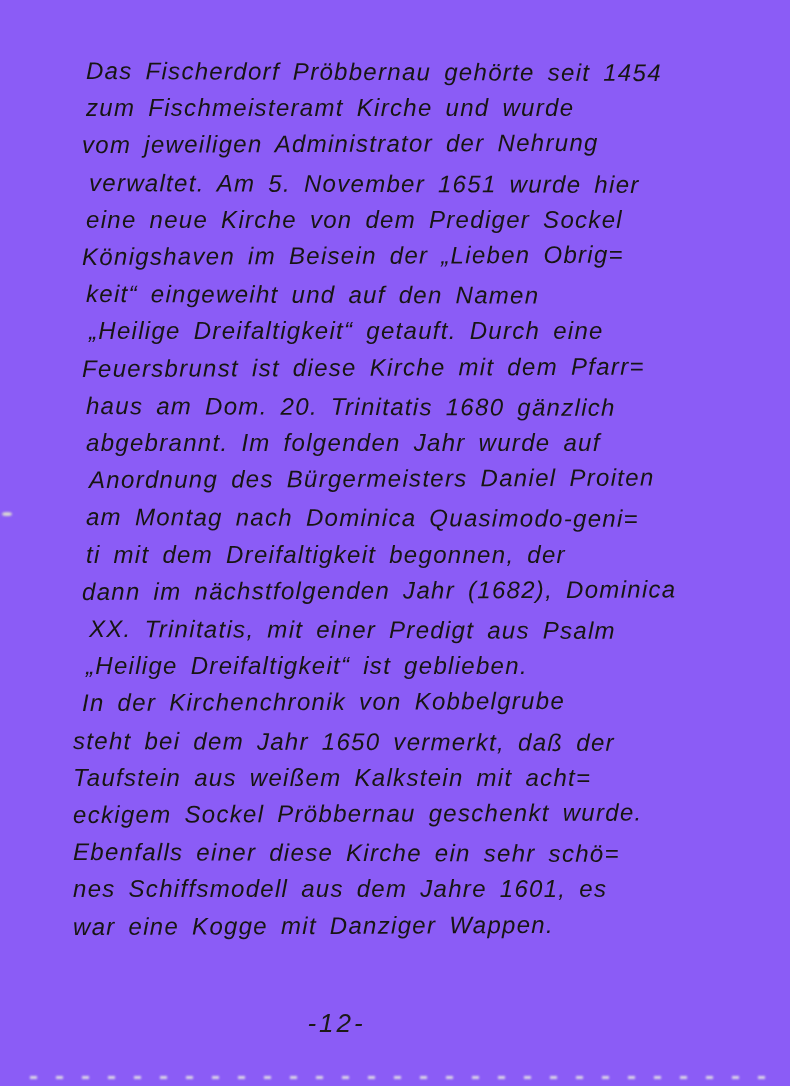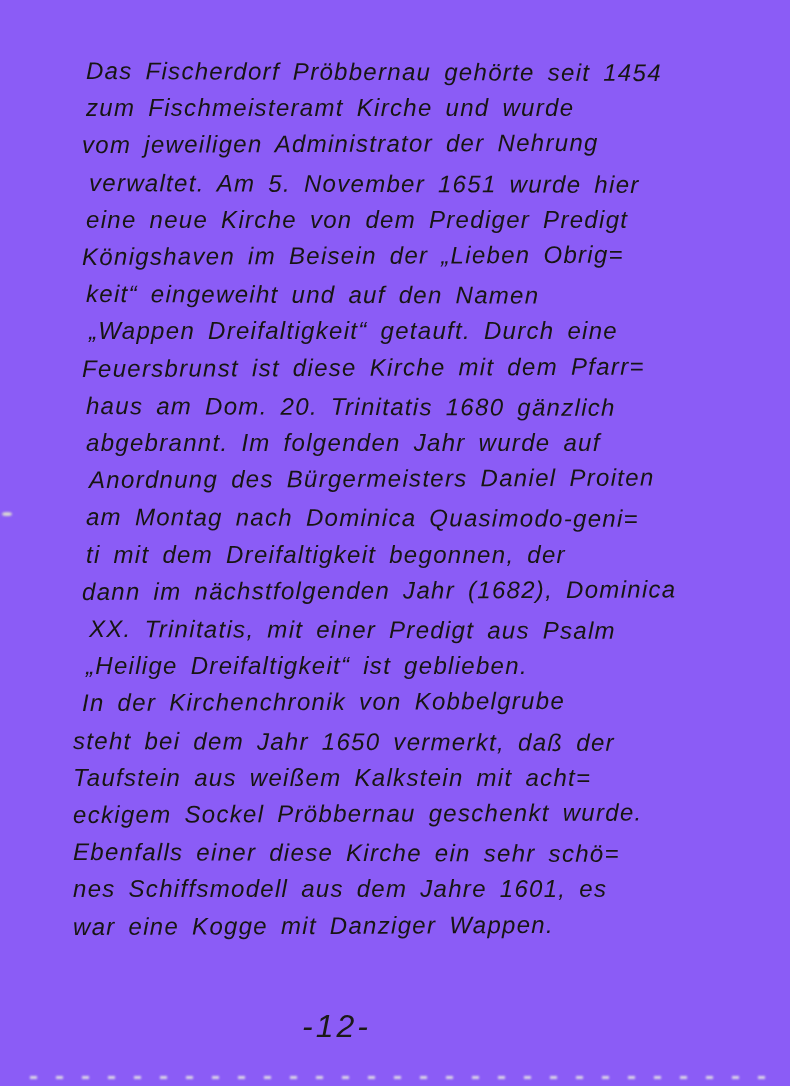--- a/index.html
+++ b/index.html
@@ -38,21 +38,21 @@
   .text-line:nth-child(3n+1) { transform: rotate(0.2deg); }
   .text-line:nth-child(4n)   { margin-left: 3px; }
   .text-line:nth-child(n+19) { margin-left: -13px; }
   .page-number {
     position: absolute;
     top: 1008px;
     left: 0;
     width: 673px;
     text-align: center;
     font-style: italic;
-    font-size: 32px;
+    font-size: 26px;
     letter-spacing: 3px;
     color: #1b1917;
   }
   .scan-artifact {
     position: absolute;
     top: 1076px;
     left: 30px;
     width: 740px;
     height: 3px;
     background: repeating-linear-gradient(
@@ -76,24 +76,24 @@
 </style>
 </head>
 <body>
 
 <div class="paper">
   <div class="text-block">
       <div class="text-line">Das Fischerdorf Pröbbernau gehörte seit 1454</div>
       <div class="text-line">zum Fischmeisteramt Kirche und wurde</div>
       <div class="text-line">vom jeweiligen Administrator der Nehrung</div>
       <div class="text-line">verwaltet. Am 5. November 1651 wurde hier</div>
-      <div class="text-line">eine neue Kirche von dem Prediger Predigt</div>
+      <div class="text-line">eine neue Kirche von dem Prediger Sockel</div>
       <div class="text-line">Königshaven im Beisein der „Lieben Obrig=</div>
       <div class="text-line">keit“ eingeweiht und auf den Namen</div>
-      <div class="text-line">„Wappen Dreifaltigkeit“ getauft. Durch eine</div>
+      <div class="text-line">„Heilige Dreifaltigkeit“ getauft. Durch eine</div>
       <div class="text-line">Feuersbrunst ist diese Kirche mit dem Pfarr=</div>
       <div class="text-line">haus am Dom. 20. Trinitatis 1680 gänzlich</div>
       <div class="text-line">abgebrannt. Im folgenden Jahr wurde auf</div>
       <div class="text-line">Anordnung des Bürgermeisters Daniel Proiten</div>
       <div class="text-line">am Montag nach Dominica Quasimodo-geni=</div>
       <div class="text-line">ti mit dem Dreifaltigkeit begonnen, der</div>
       <div class="text-line">dann im nächstfolgenden Jahr (1682), Dominica</div>
       <div class="text-line">XX. Trinitatis, mit einer Predigt aus Psalm</div>
       <div class="text-line">„Heilige Dreifaltigkeit“ ist geblieben.</div>
       <div class="text-line">In der Kirchenchronik von Kobbelgrube</div>

